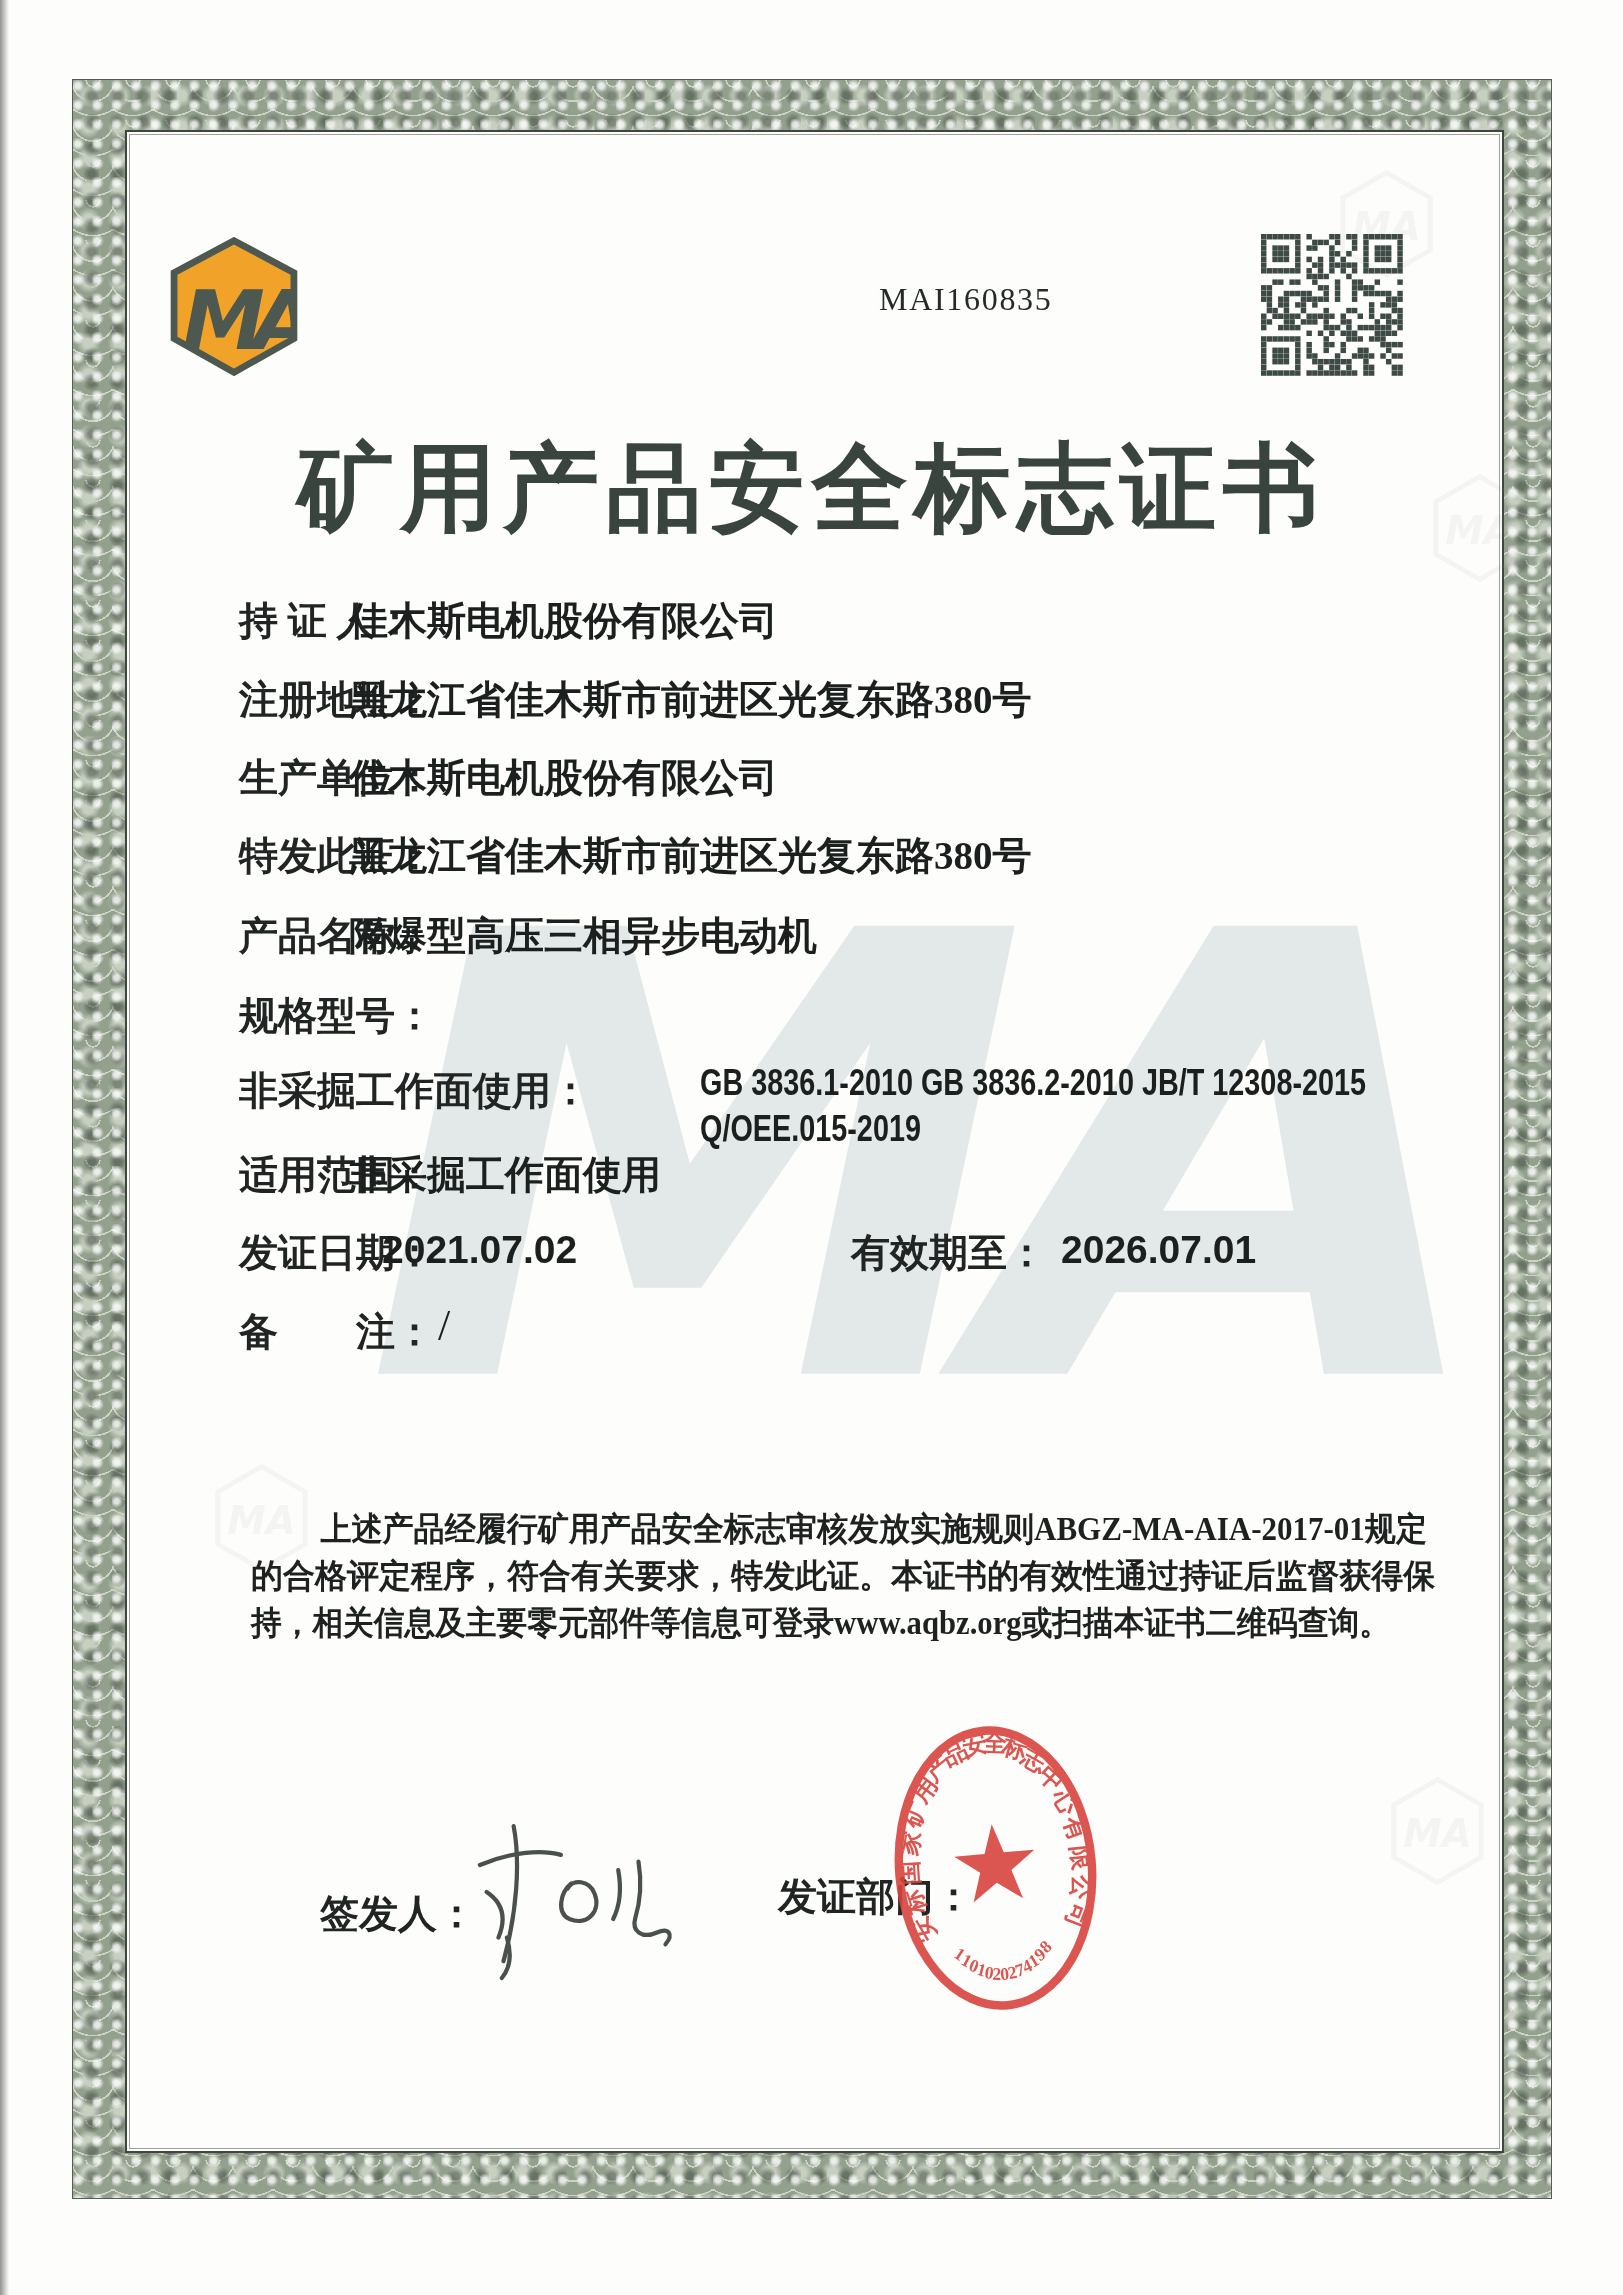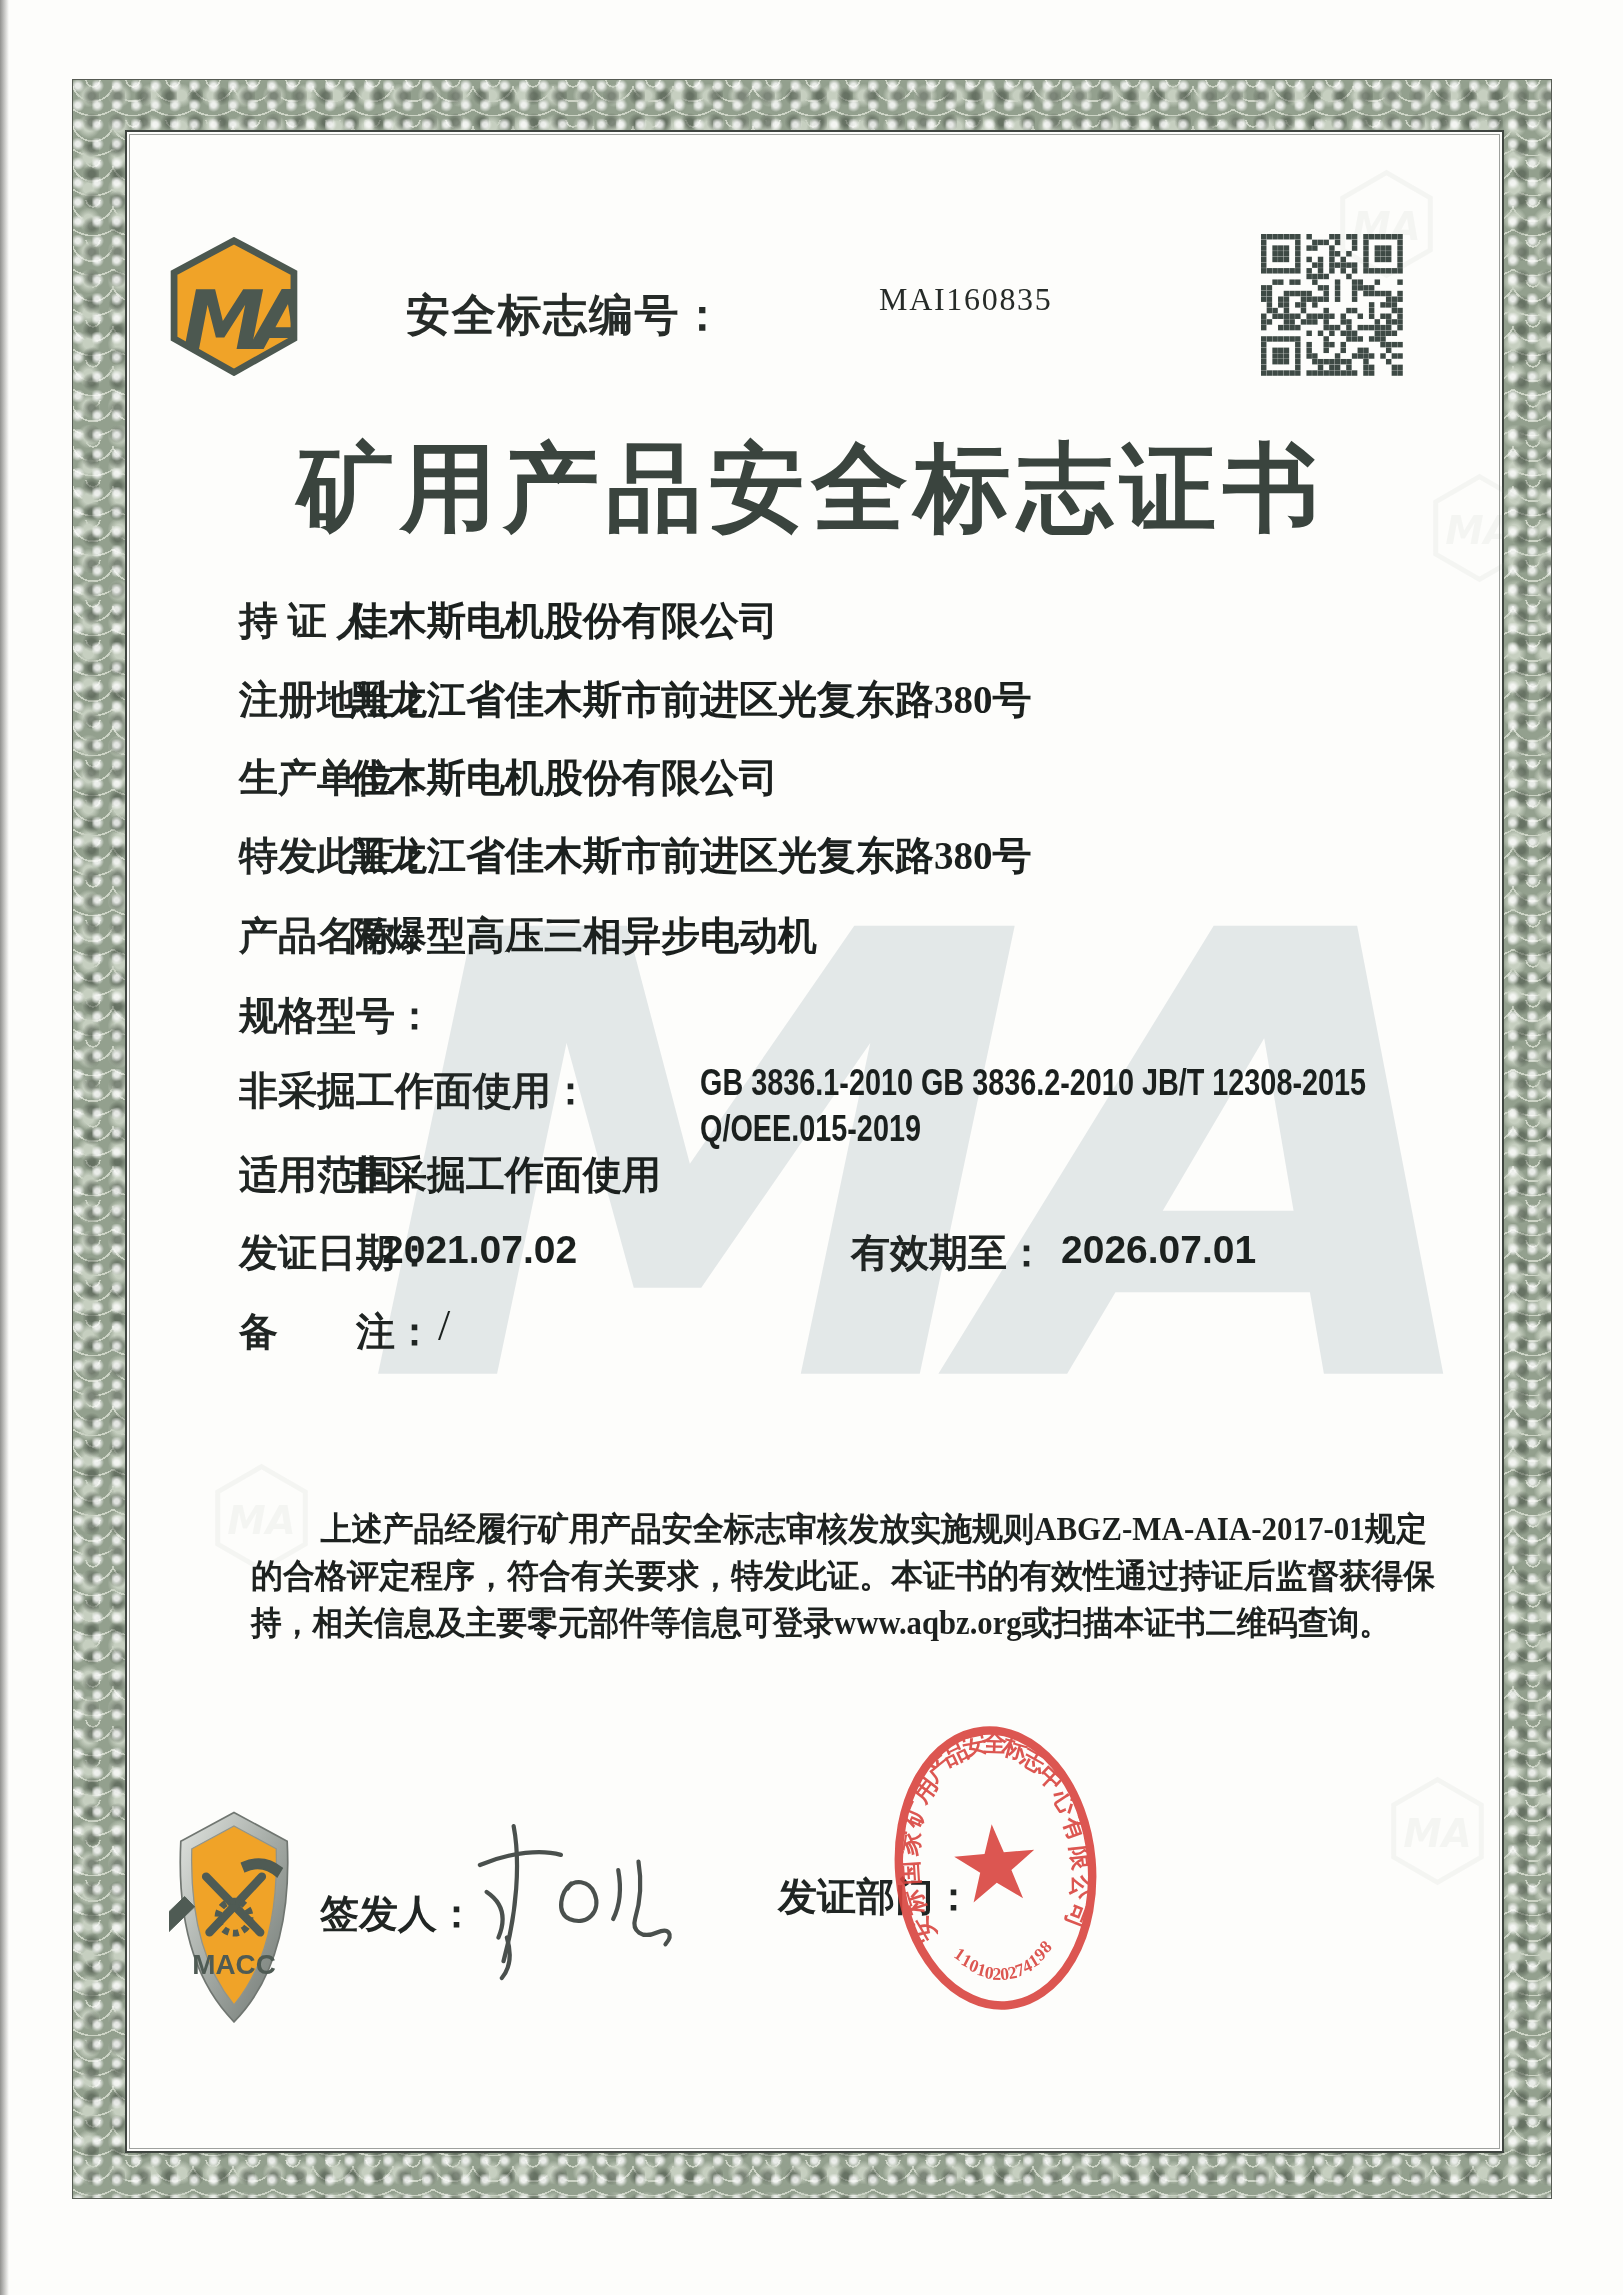--- a/index.html
+++ b/index.html
@@ -86,21 +86,20 @@
   <div class="badge" style="left:169px;top:237px">
     <svg width="130" height="139" viewBox="0 0 154 164">
       <polygon points="77,4 148,42 148,120 77,160 6,120 6,42" fill="#f0a328" stroke="#4c5850" stroke-width="8"></polygon>
       <clipPath id="maclip">
           <polygon points="77,4 148,42 148,120 77,160 6,120 6,42"></polygon>
         </clipPath>
       <text x="16" y="132" clip-path="url(#maclip)" font-family="'DejaVu Sans',sans-serif" font-weight="bold" font-style="italic" font-size="98" letter-spacing="-14" fill="#4c5850">MA</text>
     </svg>
   </div>
 
-  <div class="abs hdr-label" style="left:406px;top:286px">安全标志编号：</div>
   <div class="abs hdr-num" style="left:879px;top:281px">MAI160835</div>
 
   <svg class="abs" id="qr" style="left:1261px;top:234px" width="142" height="142" viewBox="0 0 168 168">
       <rect x="0.00" y="0.00" width="6.45" height="6.45" fill="#3e4a45"></rect>
       <rect x="6.72" y="0.00" width="6.45" height="6.45" fill="#3e4a45"></rect>
       <rect x="13.44" y="0.00" width="6.45" height="6.45" fill="#3e4a45"></rect>
       <rect x="20.16" y="0.00" width="6.45" height="6.45" fill="#3e4a45"></rect>
       <rect x="26.88" y="0.00" width="6.45" height="6.45" fill="#3e4a45"></rect>
       <rect x="33.60" y="0.00" width="6.45" height="6.45" fill="#3e4a45"></rect>
       <rect x="40.32" y="0.00" width="6.45" height="6.45" fill="#3e4a45"></rect>
@@ -456,41 +455,20 @@
 
   <div class="abs lbl" style="left:239px;top:1305px">备　　注：</div>
   <div class="abs val slash" style="left:438px;top:1300px">/</div>
 
   <div class="abs" style="left:251px;top:1507px">
     <div class="stmt-line" style="padding-left:74px;transform:scaleX(.94)">上述产品经履行矿用产品安全标志审核发放实施规则ABGZ-MA-AIA-2017-01规定</div>
     <div class="stmt-line" style="transform:scaleX(.97)">的合格评定程序，符合有关要求，特发此证。本证书的有效性通过持证后监督获得保</div>
     <div class="stmt-line" style="transform:scaleX(.93)">持，相关信息及主要零元部件等信息可登录www.aqbz.org或扫描本证书二维码查询。</div>
   </div>
 
-  <div class="badge" style="left:169px;top:1809px">
-    <svg width="130" height="218" viewBox="0 0 154 258">
-      <defs>
-        <linearGradient id="silver" x1="0" y1="0" x2="1" y2="1">
-          <stop offset="0" stop-color="#e2e5e1"></stop>
-            <stop offset=".45" stop-color="#aab0ab"></stop>
-          <stop offset="1" stop-color="#6d746f"></stop>
-        </linearGradient>
-      </defs>
-      <path d="M77,4 L140,38 C144,118 130,198 77,252 C24,198 10,118 14,38 Z" fill="url(#silver)" stroke="#707671" stroke-width="2"></path>
-      <path d="M77,20 L127,47 C129,115 118,182 77,232 C36,182 25,115 27,47 Z" fill="#f0a328" stroke="#8f948e" stroke-width="1.5"></path>
-      <g stroke="#4f5b54" fill="#4f5b54">
-        <rect x="-46" y="-9" width="42" height="17" transform="translate(77,118) rotate(-44) translate(-28,-42)"></rect>
-        <line x1="44" y1="80" x2="108" y2="146" stroke-width="10" stroke-linecap="round"></line>
-        <path d="M86,64 Q112,52 134,70 L128,80 Q110,64 90,74 Z" stroke-width="2"></path>
-        <line x1="110" y1="80" x2="48" y2="146" stroke-width="10" stroke-linecap="round"></line>
-        <circle cx="77" cy="128" r="19" fill="none" stroke-width="8" stroke-dasharray="7 5"></circle>
-      </g>
-      <text x="77" y="195" text-anchor="middle" font-size="33" font-weight="bold" font-family="'Liberation Sans',sans-serif" fill="#4f5b54">MACC</text>
-    </svg>
-  </div>
 
   <div class="abs lbl" style="left:320px;top:1887px">签发人：</div>
   <div class="sig-wrap">
     <svg width="220" height="194" viewBox="0 0 260 230" fill="none" stroke="#4a504d" stroke-width="5" stroke-linecap="round">
       <path d="M62,18 C70,60 66,120 50,178"></path>
       <path d="M22,64 C60,48 96,46 118,52"></path>
       <path d="M30,96 C48,108 54,126 44,150"></path>
       <path d="M54,150 C60,170 58,186 48,198"></path>
       <path d="M130,86 C118,96 112,120 128,128 C150,137 166,118 158,98 C152,82 132,80 126,92"></path>
       <path d="M186,70 C190,92 188,112 180,128"></path>

